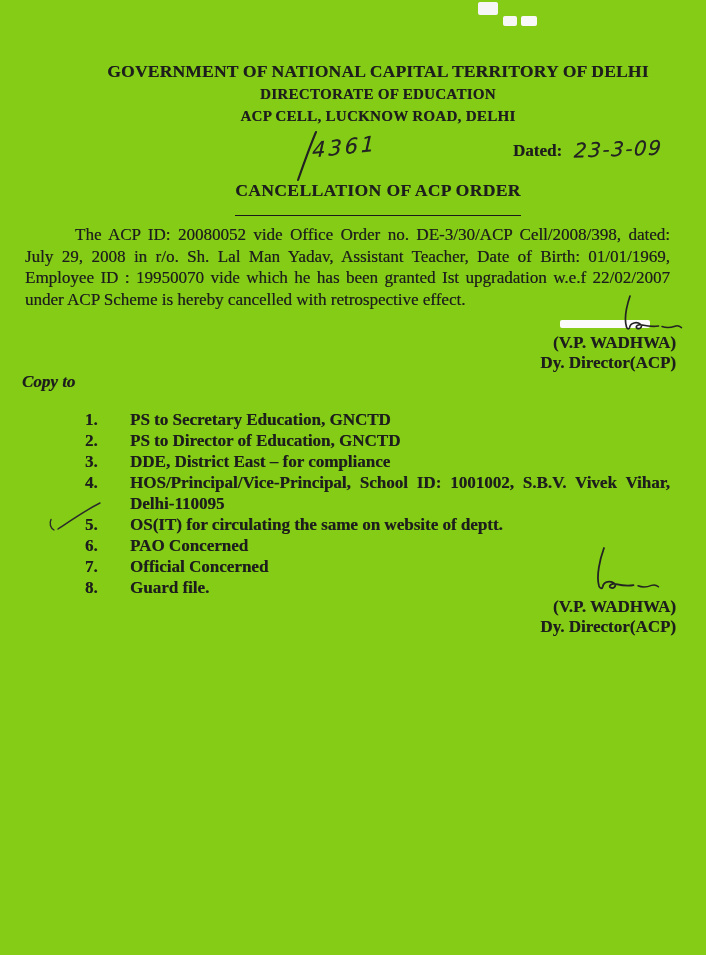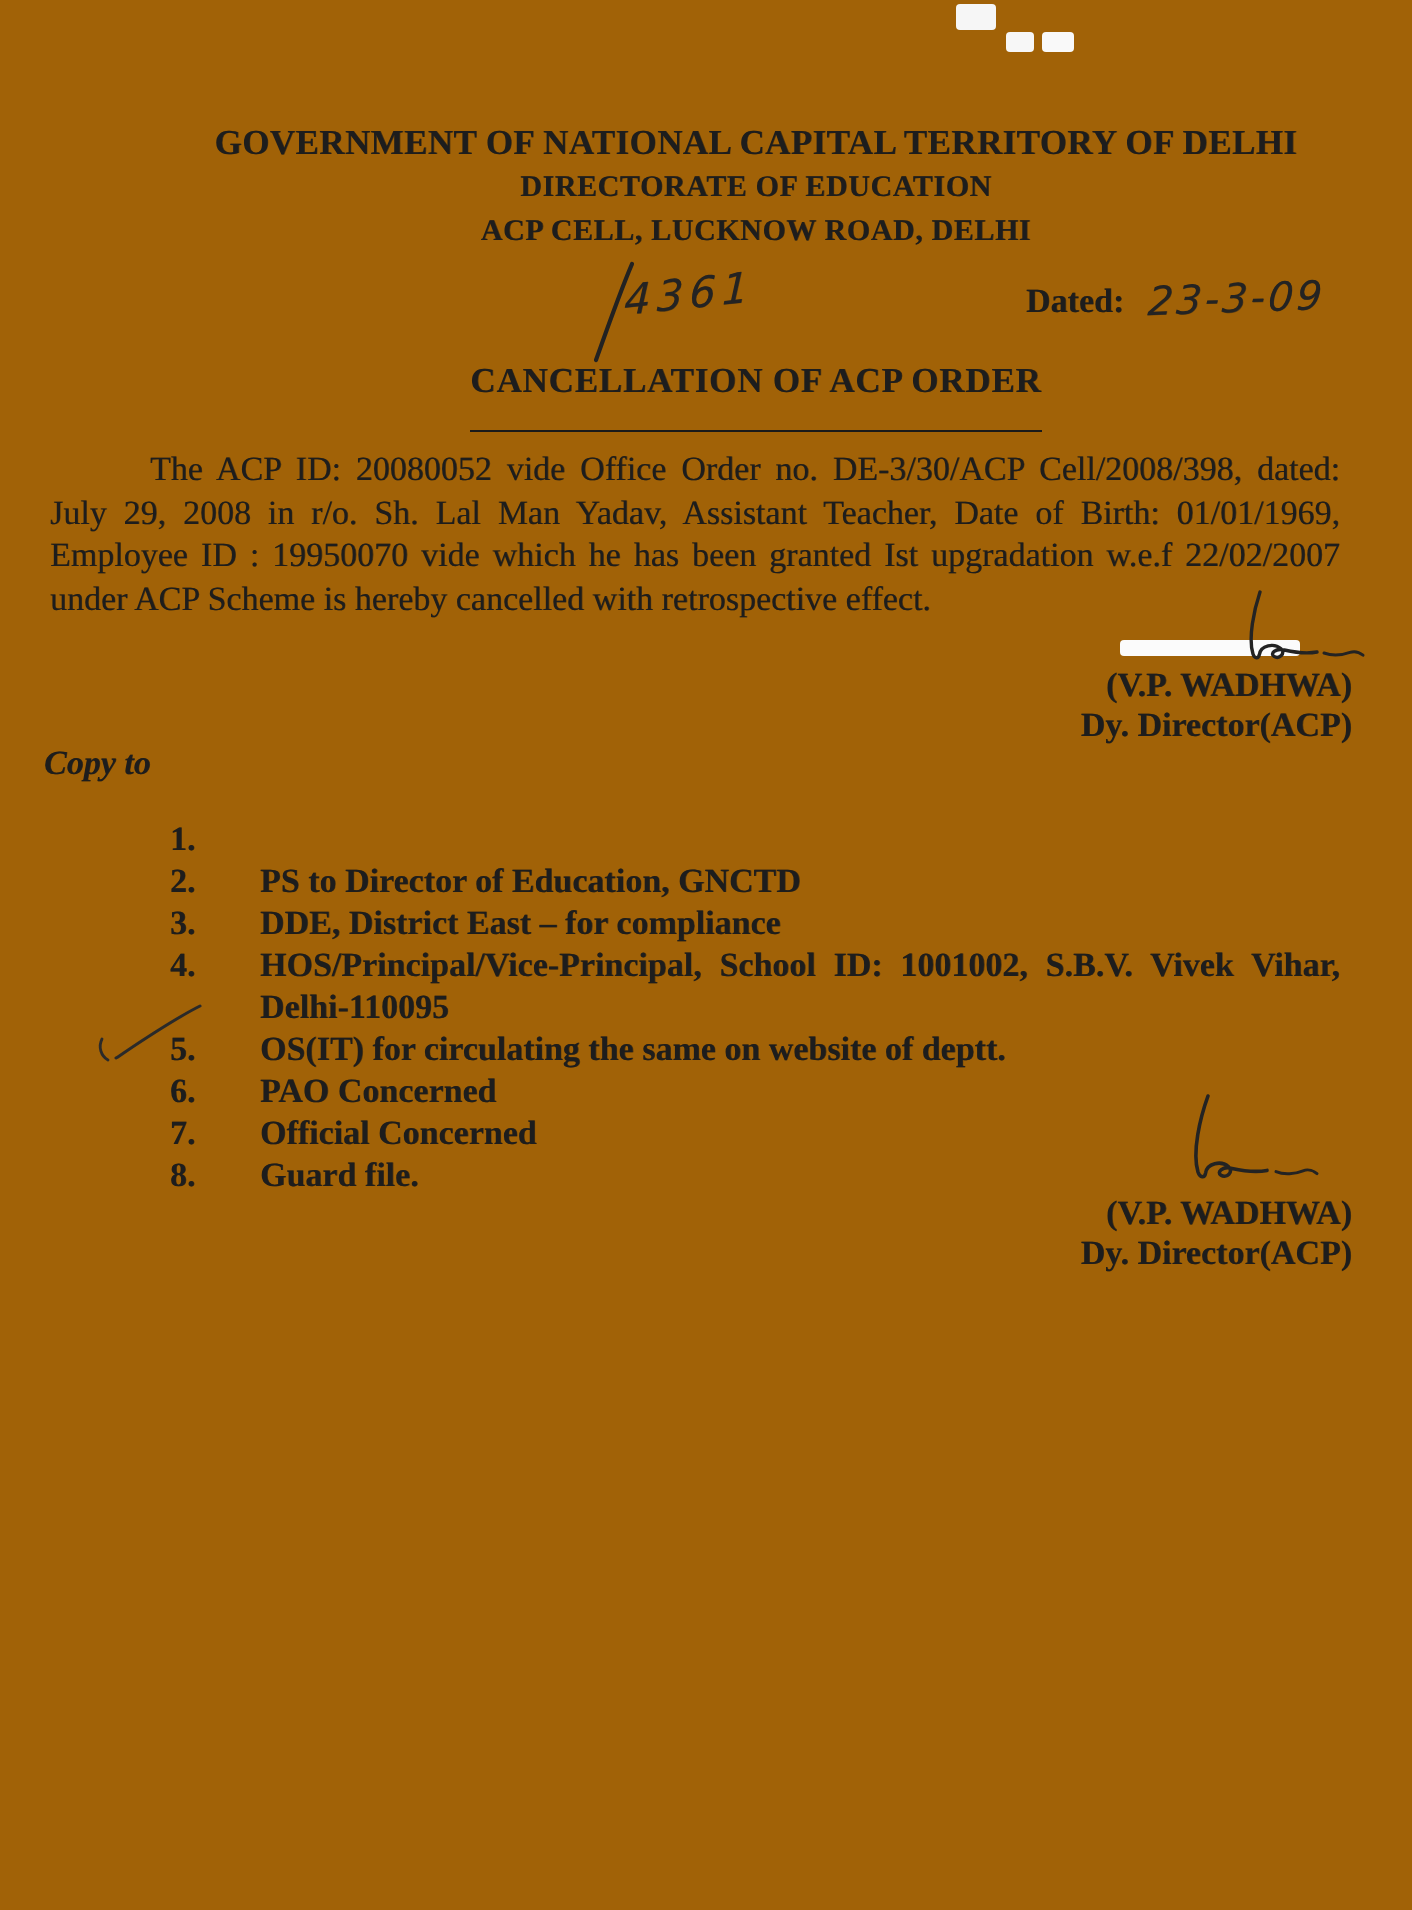--- a/index.html
+++ b/index.html
@@ -1,20 +1,20 @@
 <!DOCTYPE html>
 <html><head>
 <meta charset="utf-8">
 <style>
   html,body{margin:0;padding:0;background:#e8e8e8;}
   .page{
     position:relative;
     width:706px;height:955px;
     margin:0 auto;
-    background:#a16207;
+    background:#84cc16;
     font-family:"Liberation Serif", serif;
     color:#1d1d1d;
     overflow:hidden;
   }
   .txt{ text-shadow:0.3px 0.2px 0.3px rgba(20,20,20,0.55); }
 
   
   .artifact{position:absolute;border-radius:2px;}
 
   
@@ -102,20 +102,21 @@
   <div class="sig-text sig1-text txt">
     <div>(V.P. WADHWA)</div>
     <div>Dy. Director(ACP)</div>
   </div>
 
   <div class="copy-label txt">Copy to</div>
 
   <div class="copy-list">
     <div class="copy-row txt">
       <div class="copy-num">1.</div>
+      <div class="copy-text">PS to Secretary Education, GNCTD</div>
     </div>
     <div class="copy-row txt">
       <div class="copy-num">2.</div>
       <div class="copy-text">PS to Director of Education, GNCTD</div>
     </div>
     <div class="copy-row txt">
       <div class="copy-num">3.</div>
       <div class="copy-text">DDE, District East – for compliance</div>
     </div>
     <div class="copy-row txt">

